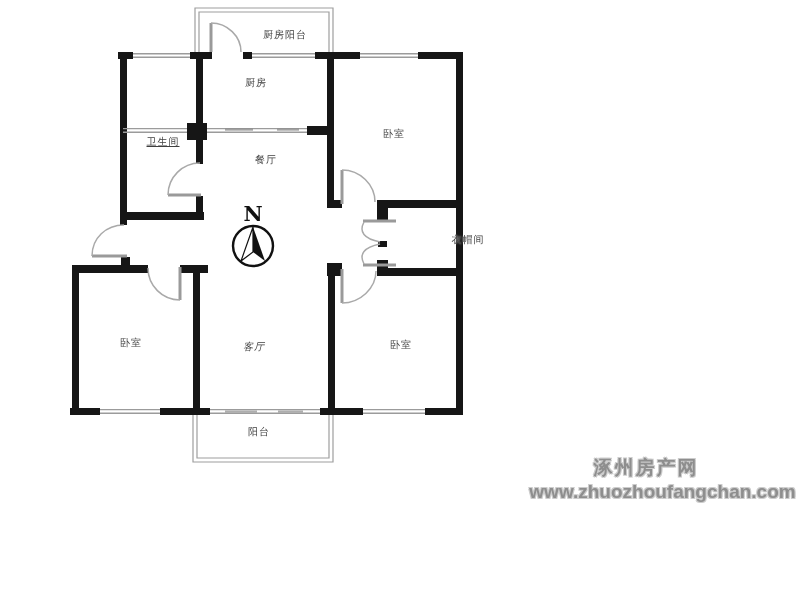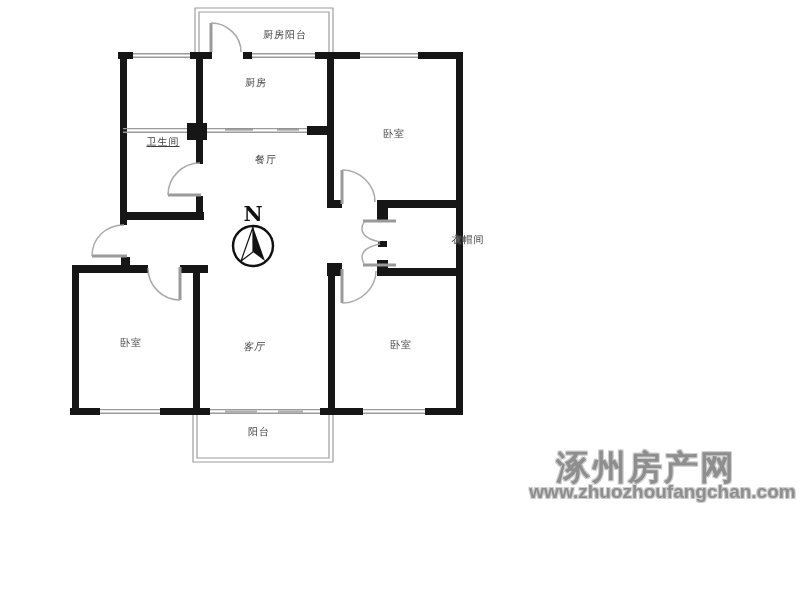--- a/index.html
+++ b/index.html
@@ -42,21 +42,21 @@
   .watermark {
     position: absolute;
     text-align: center;
     transform: translate(-50%, -50%);
     white-space: nowrap;
     font-weight: bold;
     color: var(--wm, #8e8e8e);
     text-shadow: -1px -1px 0 #cccccc, 1px -1px 0 #cccccc,
                  -1px 1px 0 #cccccc, 1px 1px 0 #cccccc;
   }
-  .watermark-name { font-size: 34px; letter-spacing: 2px; }
+  .watermark-name { font-size: 19px; letter-spacing: 2px; }
   .watermark-url  { font-size: 19px; letter-spacing: 0px; padding-left: 29px; }
 </style>
 </head>
 <body>
 
 <div class="canvas">
 
   <svg class="plan-svg" width="800" height="600" viewBox="0 0 800 600">
 
     <g>

